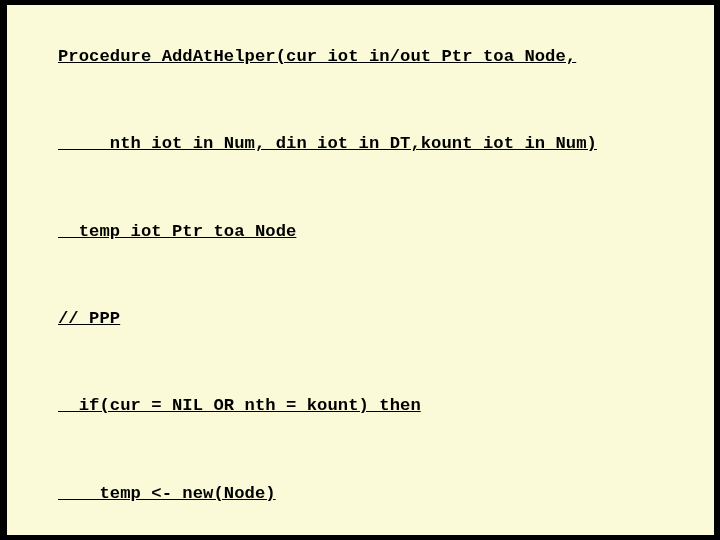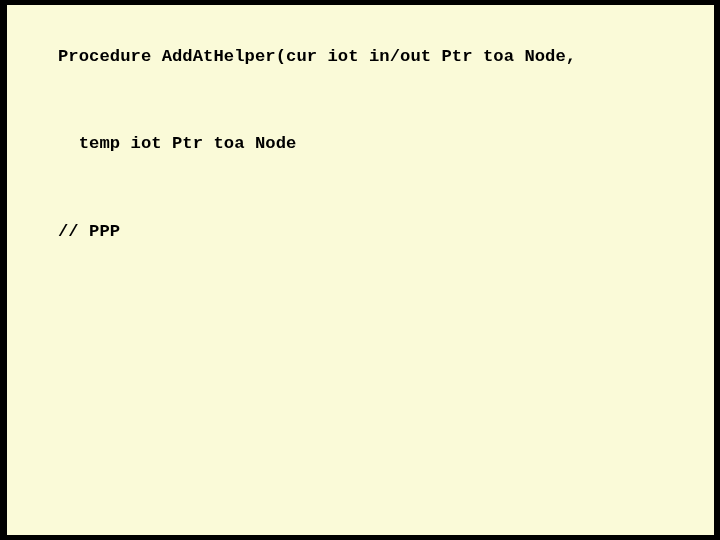--- a/index.html
+++ b/index.html
@@ -36,29 +36,33 @@
     font-weight: bold;
     font-size: 17.2px;
     line-height: 29.1px;
     letter-spacing: 0.05px;
     white-space: pre;
   }
   .code-line {
     display: block;
     height: 29.1px;
     white-space: pre;
+    text-decoration: underline;
   }
 </style>
 </head>
 <body>
 
 <div id="slide">
   <pre id="code-block">    <span class="code-line">Procedure AddAtHelper(cur iot in/out Ptr toa Node,</span>
+    <span class="code-line">     nth iot in Num, din iot in DT,kount iot in Num)</span>
     <span class="code-line">  temp iot Ptr toa Node</span>
     <span class="code-line">// PPP</span>
+    <span class="code-line">  if(cur = NIL OR nth = kount) then</span>
+    <span class="code-line">    temp &lt;- new(Node)</span>
     
     
     
     
     
     
     
     
   </pre>
 </div>

